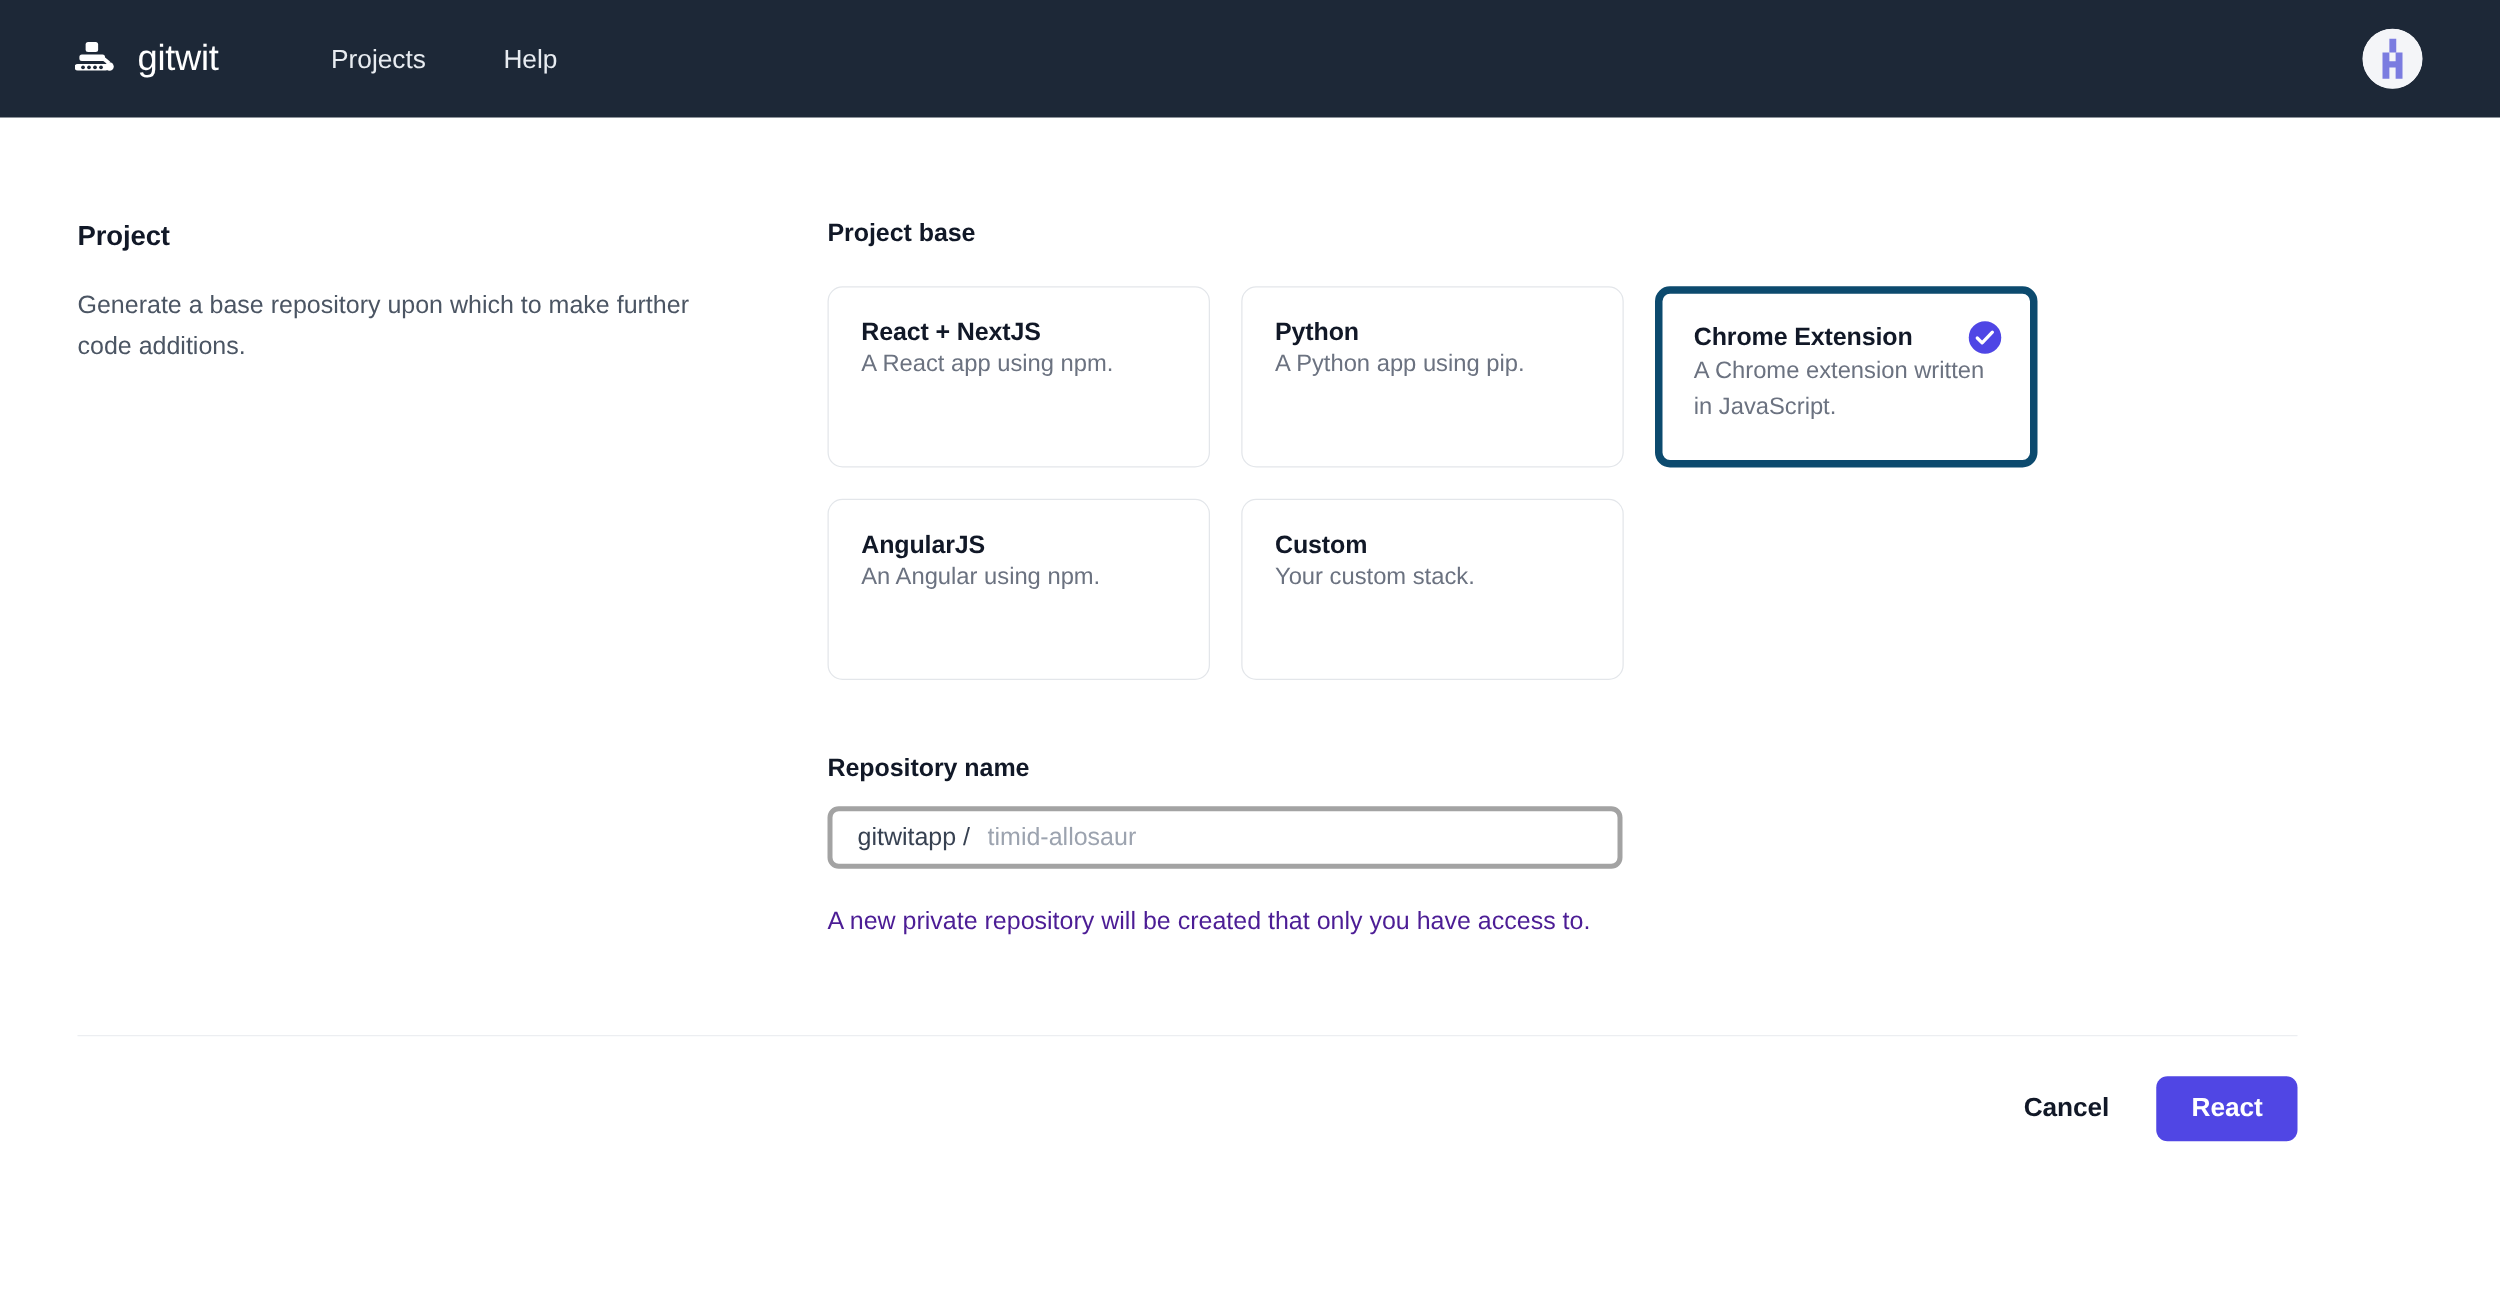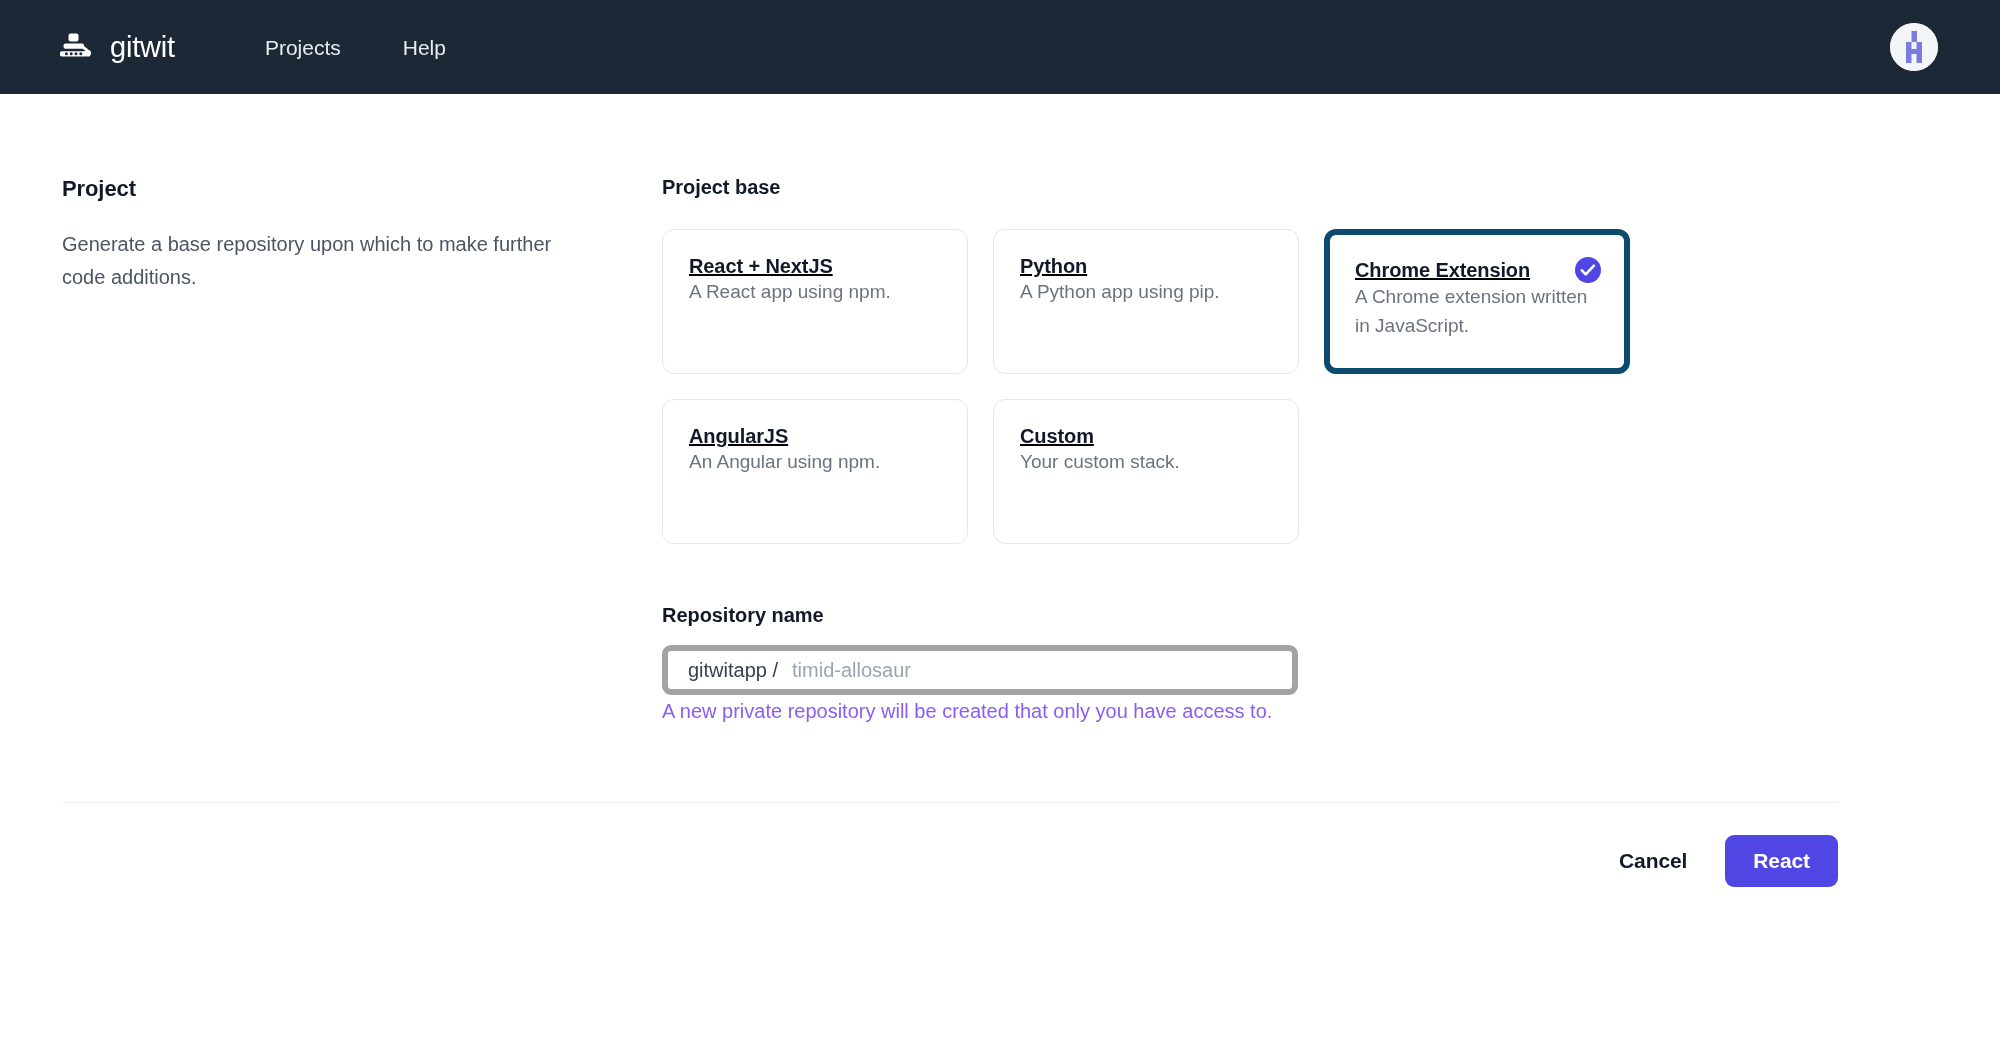--- a/index.html
+++ b/index.html
@@ -118,21 +118,20 @@
   }
   .card.selected {
     border: 6px solid #0c4a6e;
     padding: 23px 23px 21px 25px;
   }
   .card-head {
     display: flex;
     align-items: flex-start;
     justify-content: space-between;
     gap: 10px;
-    text-decoration: underline;
   }
   .card-title {
     font-size: 20px;
     font-weight: 700;
     color: #111827;
     letter-spacing: -0.1px;
     line-height: 1.2;
   }
   .check-badge {
     width: 26px;
@@ -152,21 +151,21 @@
     color: #6b7280;
     max-width: 250px;
   }
 
   
   .repo-block { margin-top: 60px; }
   .repo-input {
     margin-top: 18px;
     width: 636px;
     height: 50px;
-    border: 6px solid #a3a3a3;
+    border: 4px solid #a3a3a3;
     border-radius: 9px;
     background: #ffffff;
     display: flex;
     align-items: center;
     padding: 0 20px;
     cursor: text;
   }
   .repo-prefix {
     font-size: 20px;
     color: #374151;
@@ -177,23 +176,24 @@
     outline: 0;
     flex: 1;
     margin-left: 14px;
     font-family: "Liberation Sans", sans-serif;
     font-size: 20px;
     color: #374151;
     background: transparent;
   }
   .repo-field::placeholder { color: #9ca3af; }
   .repo-help {
+    margin-top: 26px;
     font-size: 20px;
     line-height: 1.65;
-    color: #8b5cf6;
+    color: #4c1d95;
     max-width: 620px;
   }
 
   
   .divider {
     margin-top: 74px;
     height: 1px;
     background: #eceef1;
     width: 1776px;
   }

